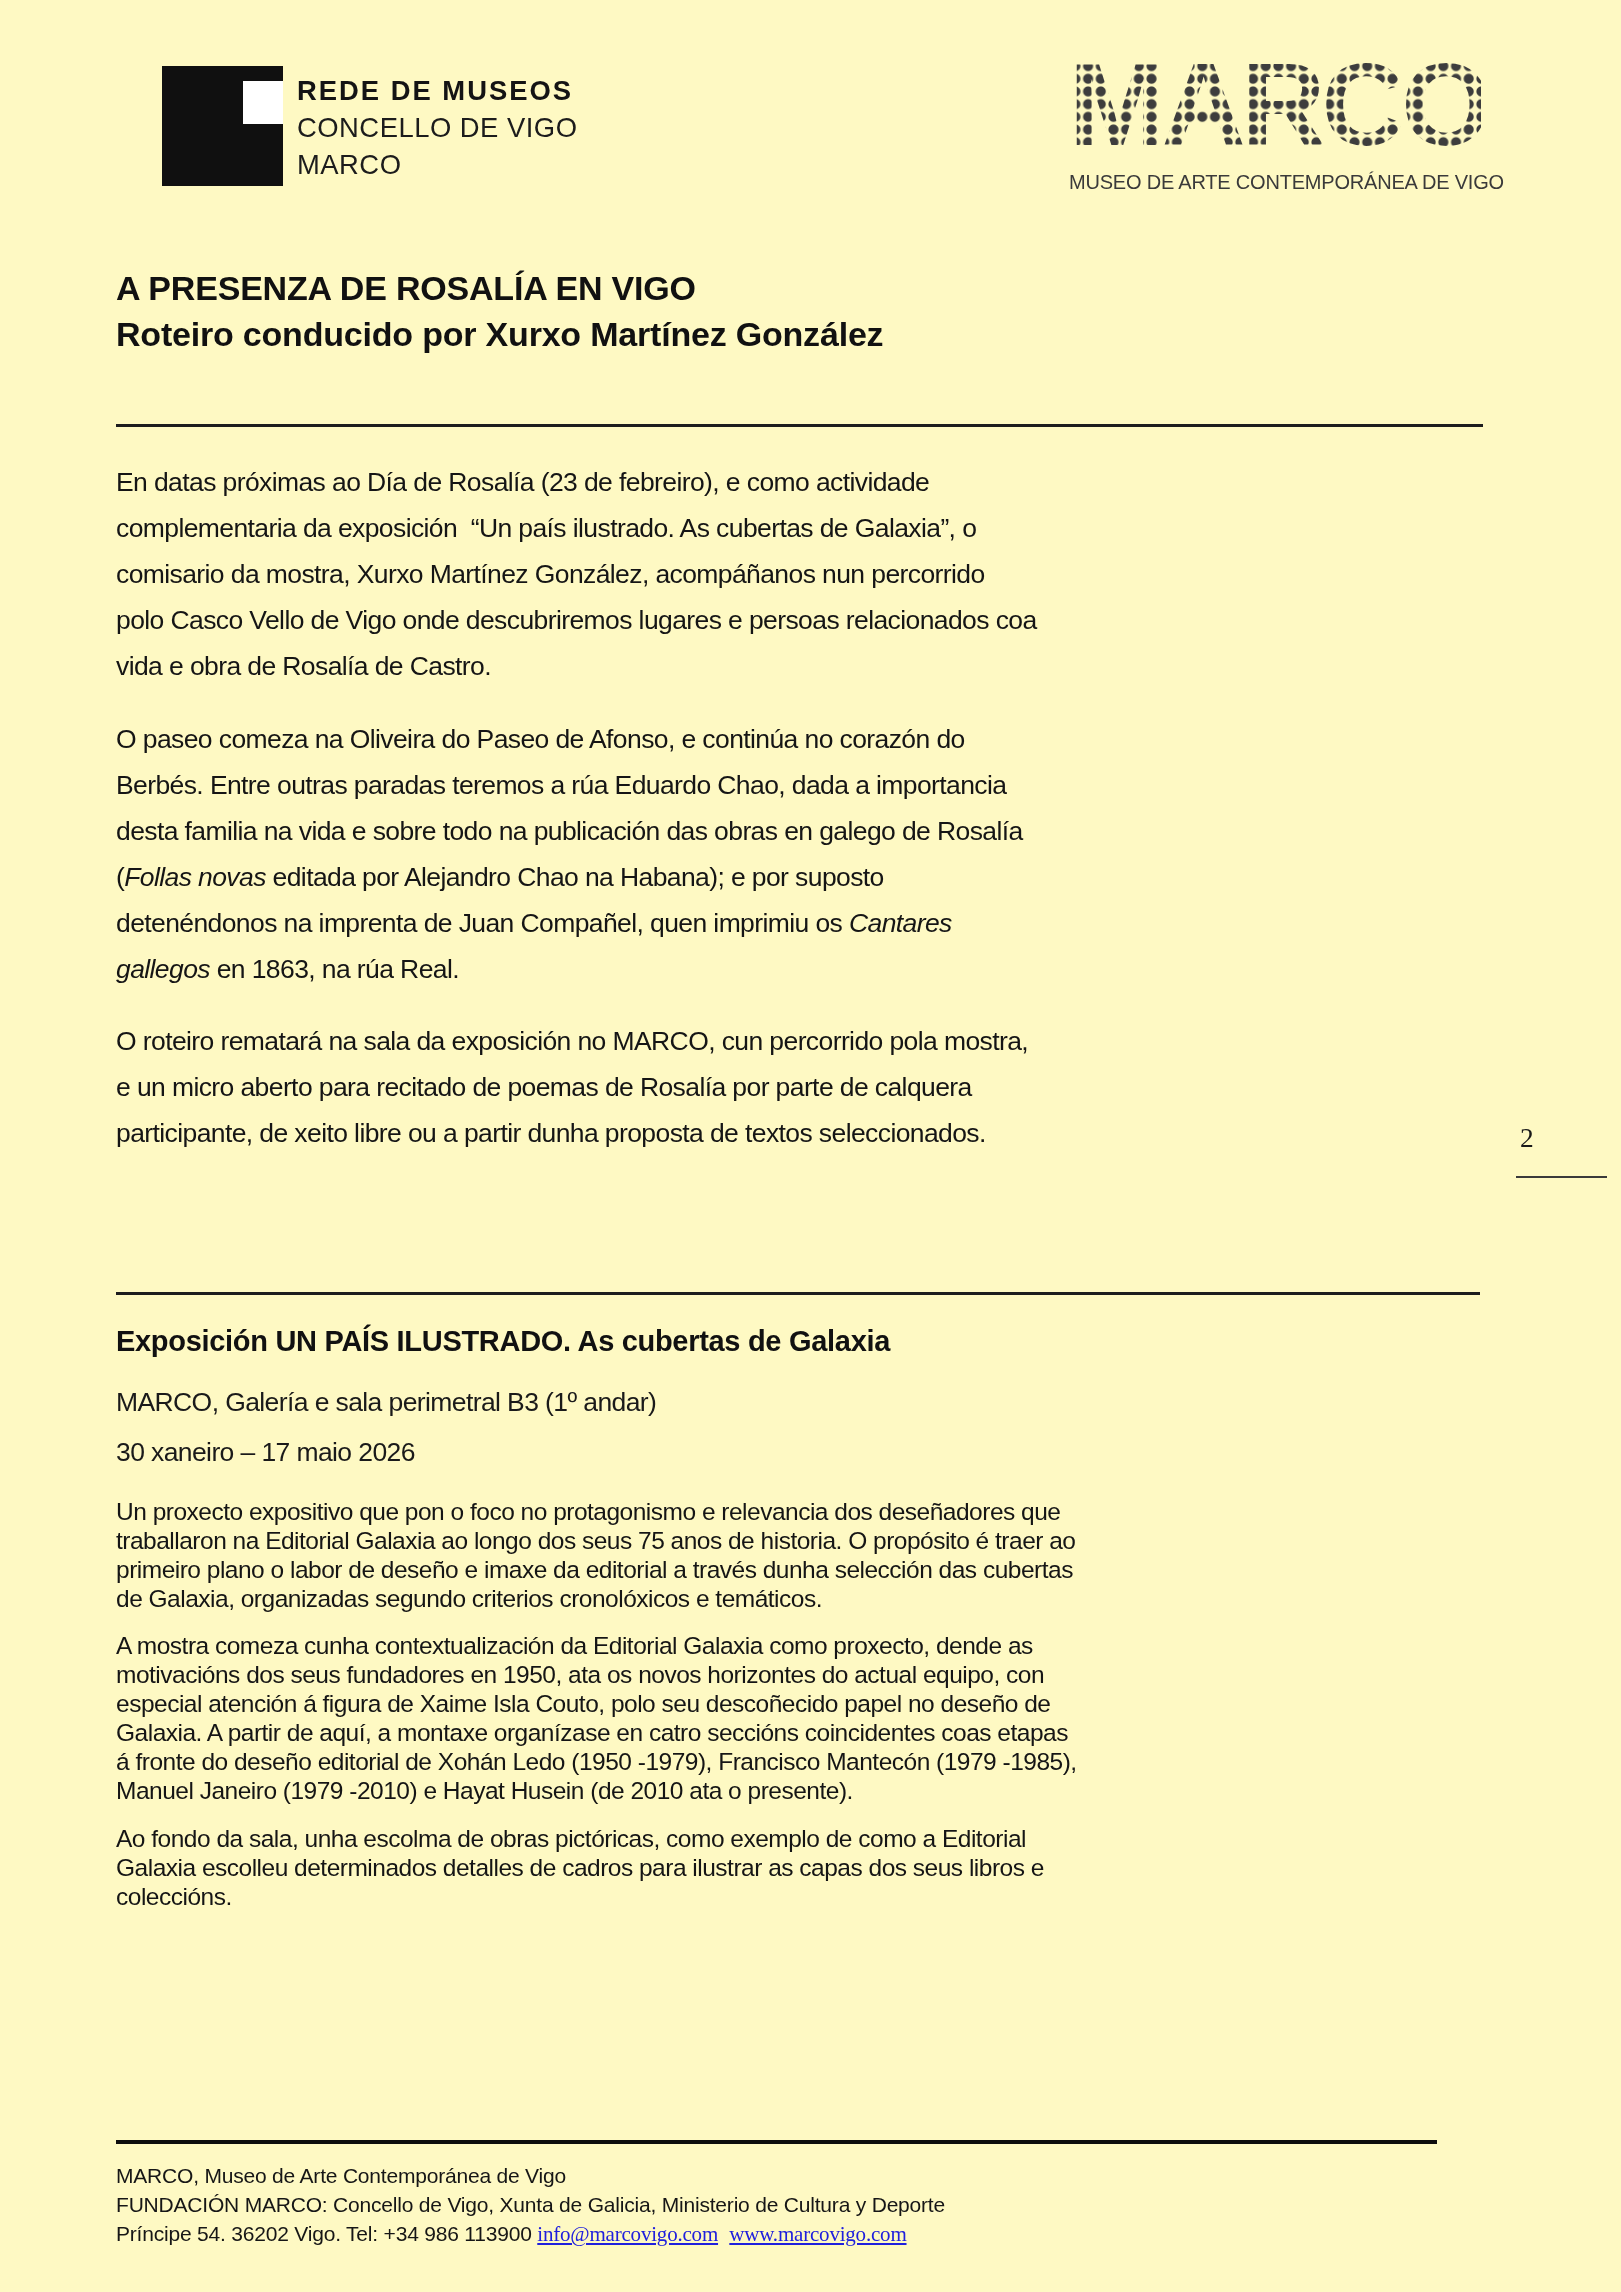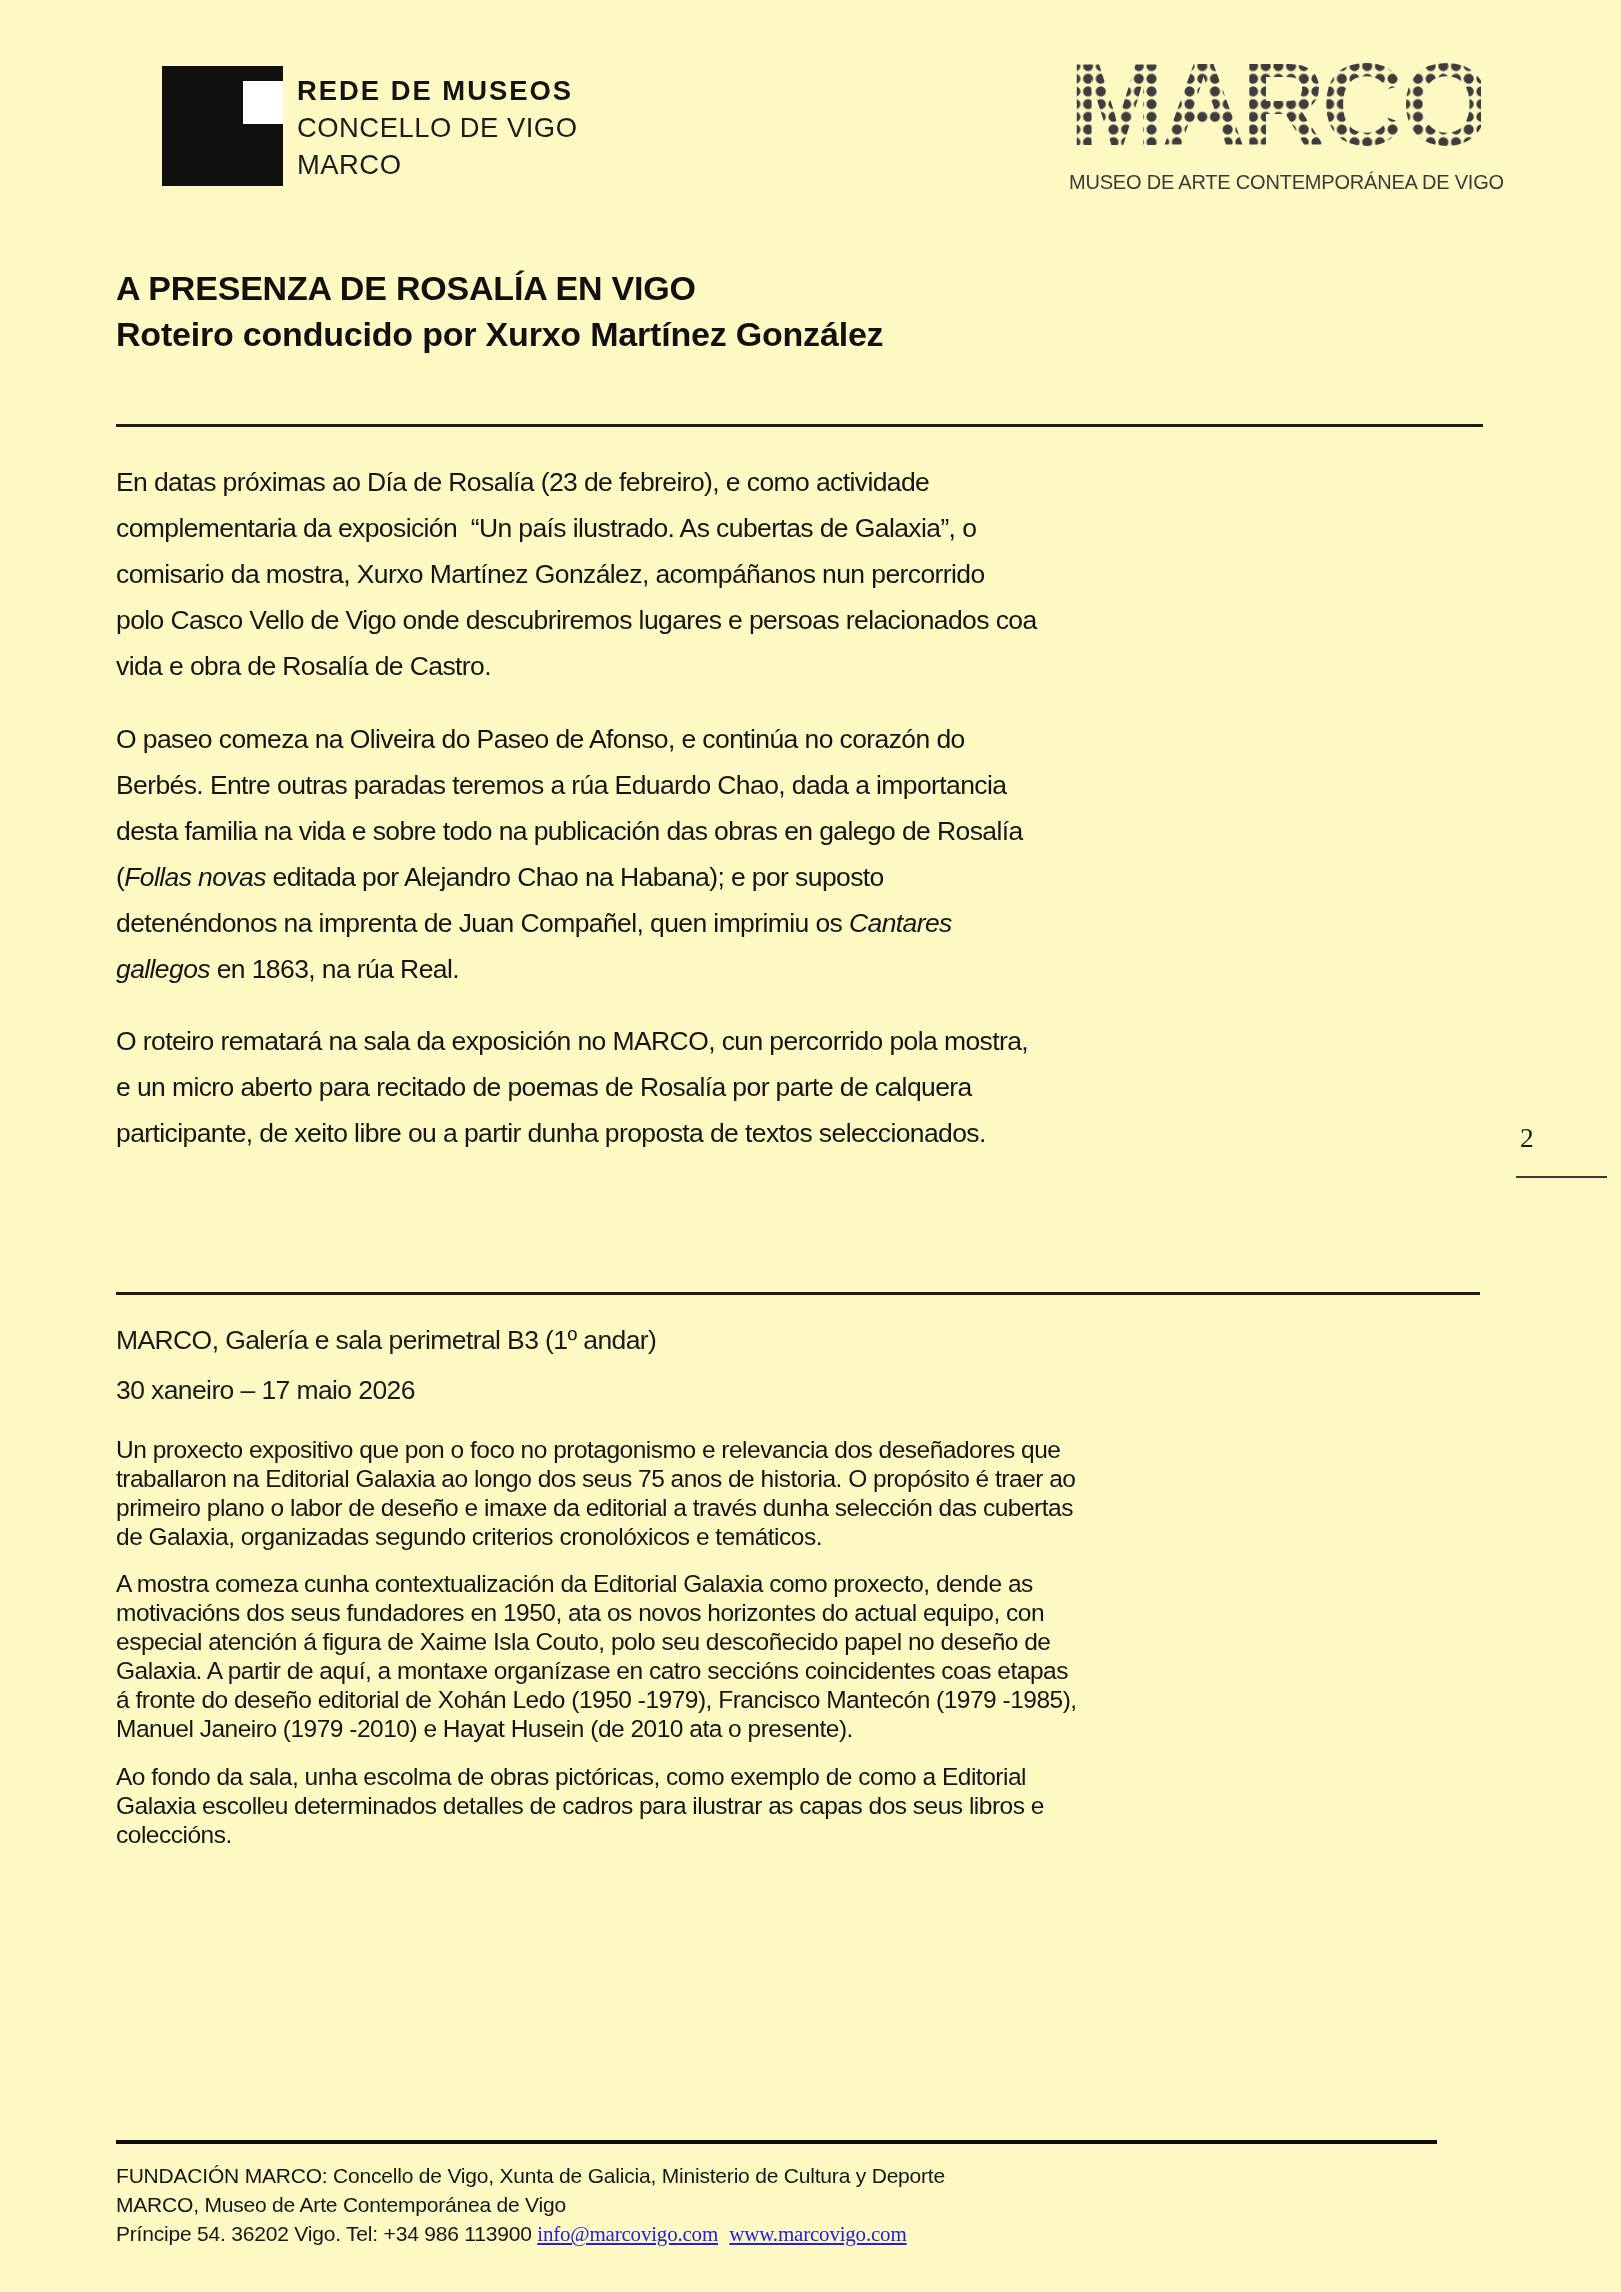--- a/index.html
+++ b/index.html
@@ -101,28 +101,29 @@
     <p><span>O paseo comeza na Oliveira do Paseo de Afonso, e continúa no corazón do Berbés. Entre outras paradas teremos a rúa Eduardo Chao, dada a importancia desta familia na vida e sobre todo na publicación das obras en galego de Rosalía (</span><i>Follas novas</i><span> editada por Alejandro Chao na Habana); e por suposto detenéndonos na imprenta de Juan Compañel, quen imprimiu os </span><i>Cantares gallegos</i><span> en 1863, na rúa Real.</span></p>
     <p><span>O roteiro rematará na sala da exposición no MARCO, cun percorrido pola mostra, e un micro aberto para recitado de poemas de Rosalía por parte de calquera participante, de xeito libre ou a partir dunha proposta de textos seleccionados.</span></p>
   </section>
 
   <div class="pagenum">2</div>
   <div class="pagenum-line"></div>
 
   <div class="rule rule2"></div>
 
   <section class="expo">
+    <h2 class="expo-heading">Exposición UN PAÍS ILUSTRADO. As cubertas de Galaxia</h2>
     <p class="expo-venue">MARCO, Galería e sala perimetral B3 (1º andar)</p>
     <p class="expo-dates">30 xaneiro – 17 maio 2026</p>
     <p class="body"><span>Un proxecto expositivo que pon o foco no protagonismo e relevancia dos deseñadores que traballaron na Editorial Galaxia ao longo dos seus 75 anos de historia. O propósito é traer ao primeiro plano o labor de deseño e imaxe da editorial a través dunha selección das cubertas de Galaxia, organizadas segundo criterios cronolóxicos e temáticos.</span></p>
     <p class="body"><span>A mostra comeza cunha contextualización da Editorial Galaxia como proxecto, dende as motivacións dos seus fundadores en 1950, ata os novos horizontes do actual equipo, con especial atención á figura de Xaime Isla Couto, polo seu descoñecido papel no deseño de Galaxia. A partir de aquí, a montaxe organízase en catro seccións coincidentes coas etapas á fronte do deseño editorial de Xohán Ledo (1950 -1979), Francisco Mantecón (1979 -1985), Manuel Janeiro (1979 -2010) e Hayat Husein (de 2010 ata o presente).</span></p>
     <p class="body"><span>Ao fondo da sala, unha escolma de obras pictóricas, como exemplo de como a Editorial Galaxia escolleu determinados detalles de cadros para ilustrar as capas dos seus libros e coleccións.</span></p>
   </section>
 
   <div class="rule rule3"></div>
   <div class="footer-text">
+    <p>MARCO, Museo de Arte Contemporánea de Vigo</p>
     <p>FUNDACIÓN MARCO: Concello de Vigo, Xunta de Galicia, Ministerio de Cultura y Deporte</p>
-    <p>MARCO, Museo de Arte Contemporánea de Vigo</p>
     <p><span>Príncipe 54. 36202 Vigo. Tel: +34 986 113900 </span><a class="link">info@marcovigo.com</a><span> &nbsp;</span><a class="link">www.marcovigo.com</a></p>
   </div>
 
 </div>
 
 
 </body></html>

